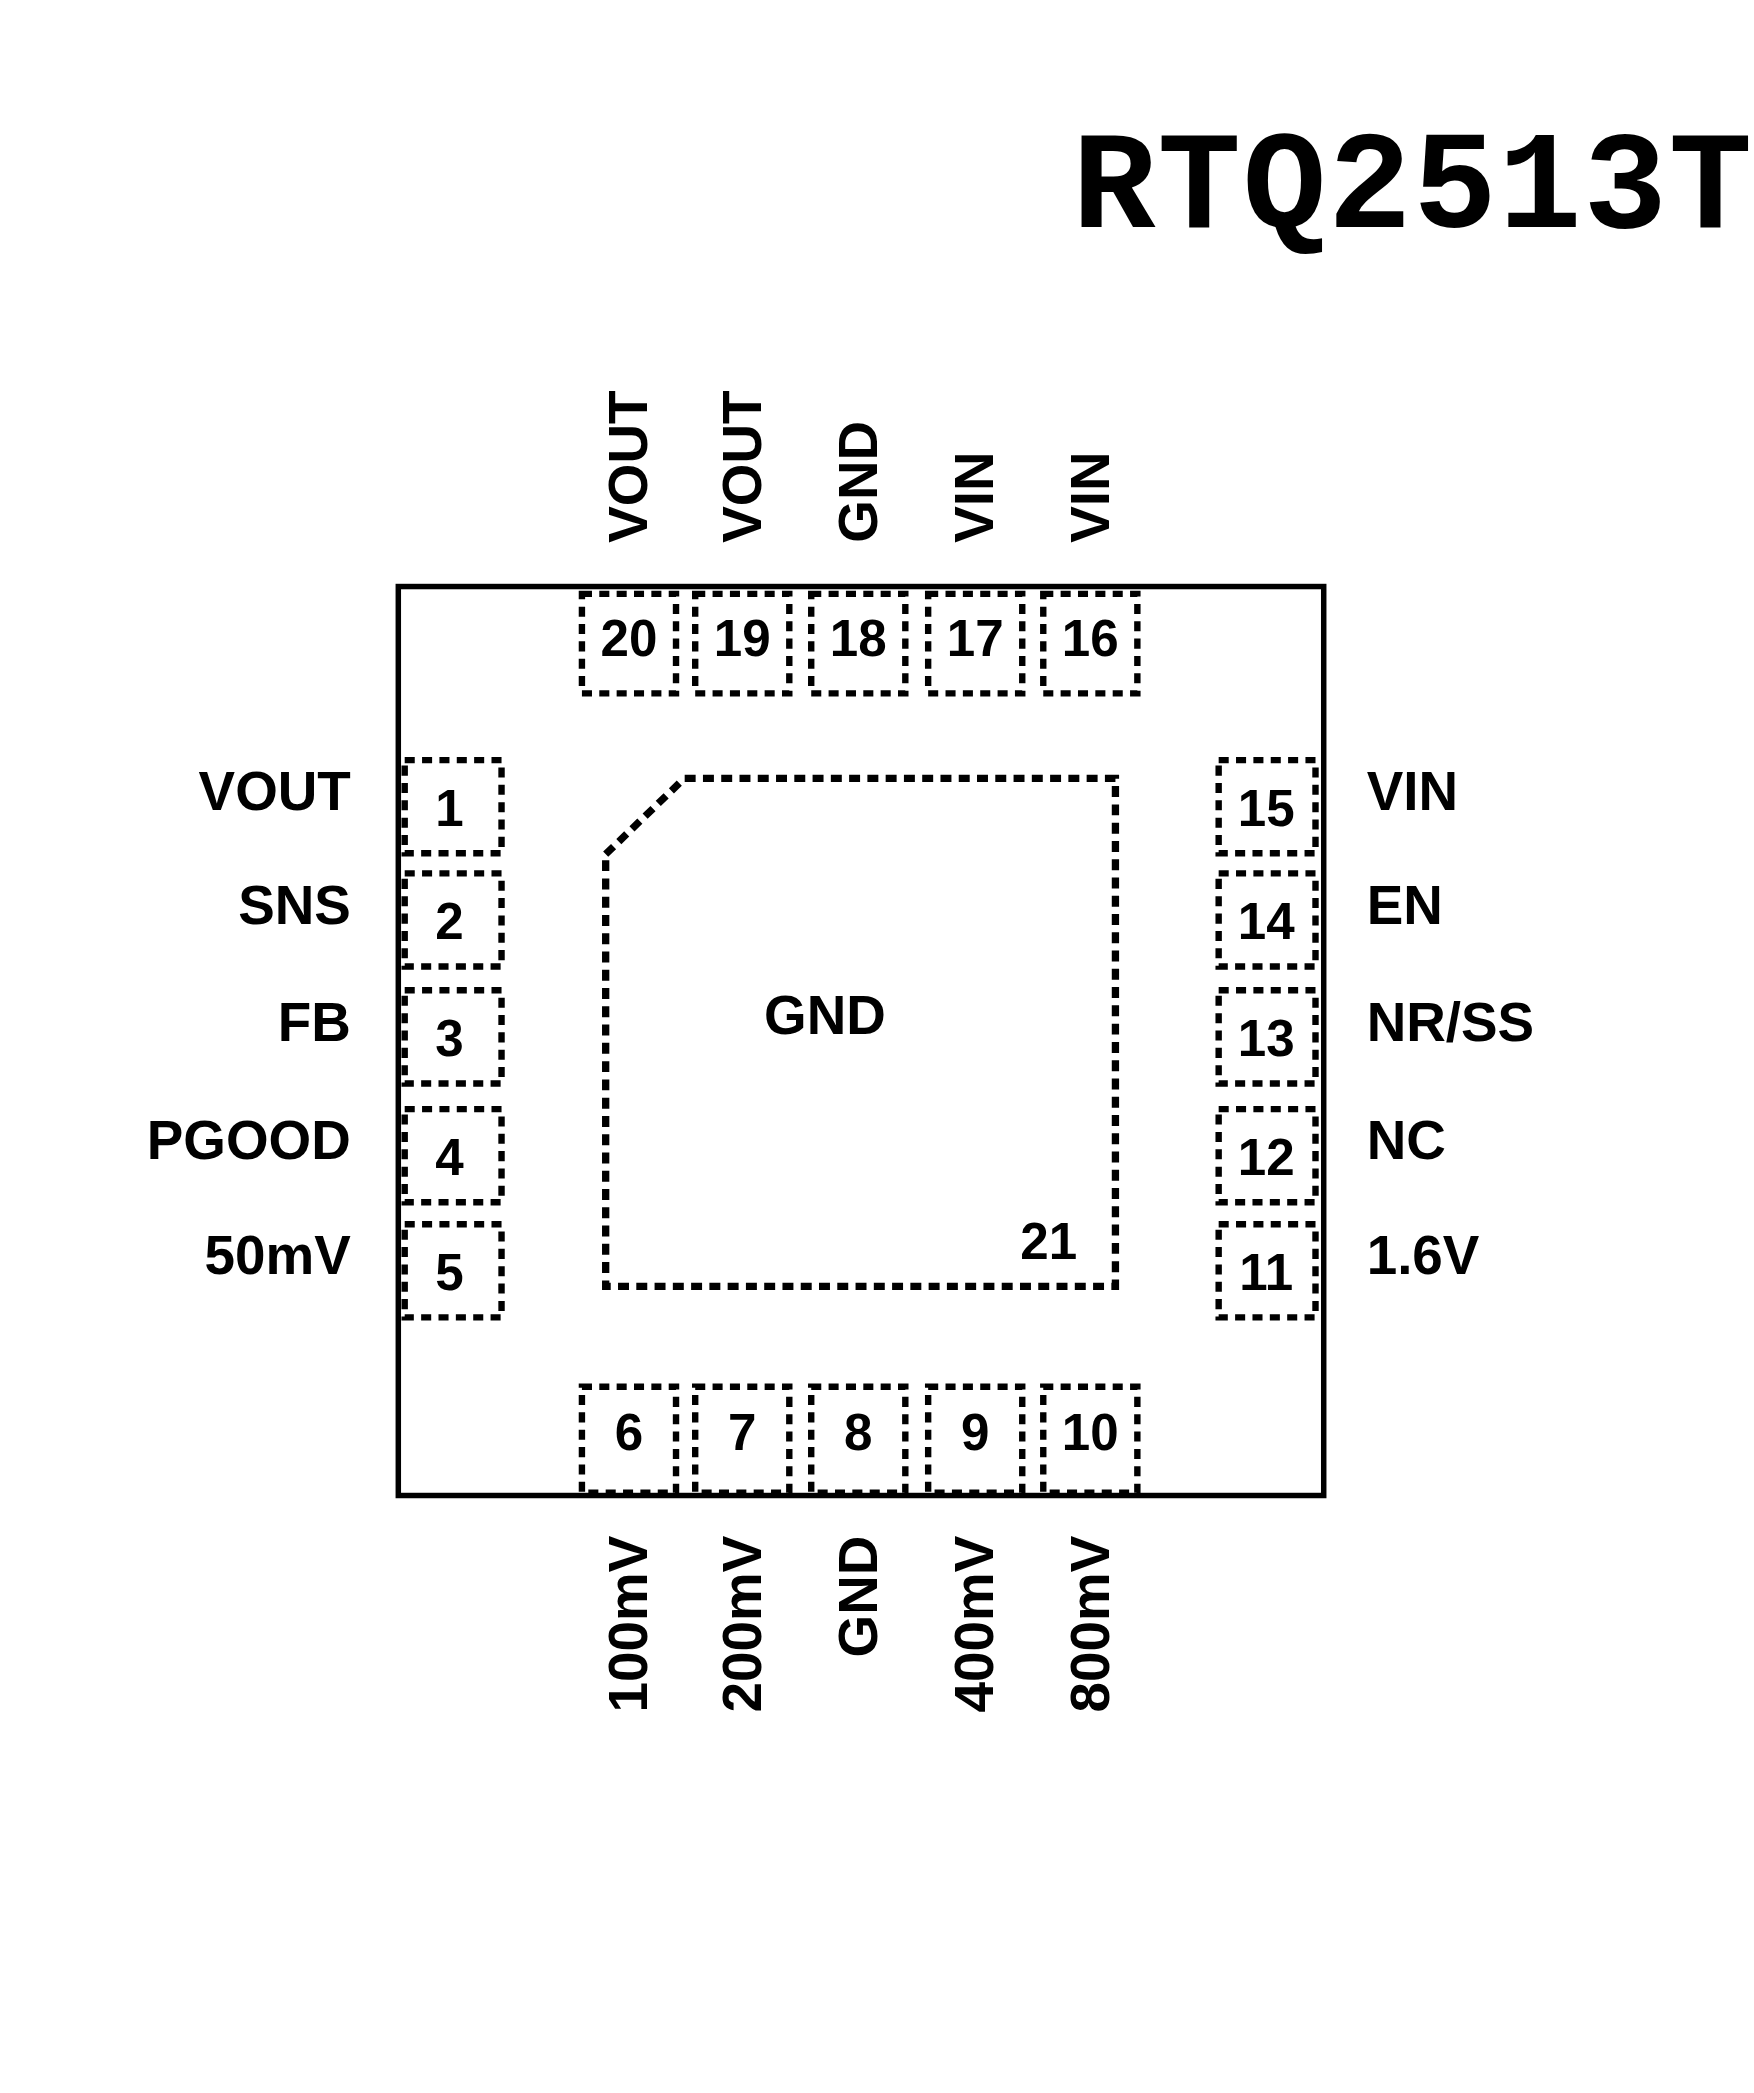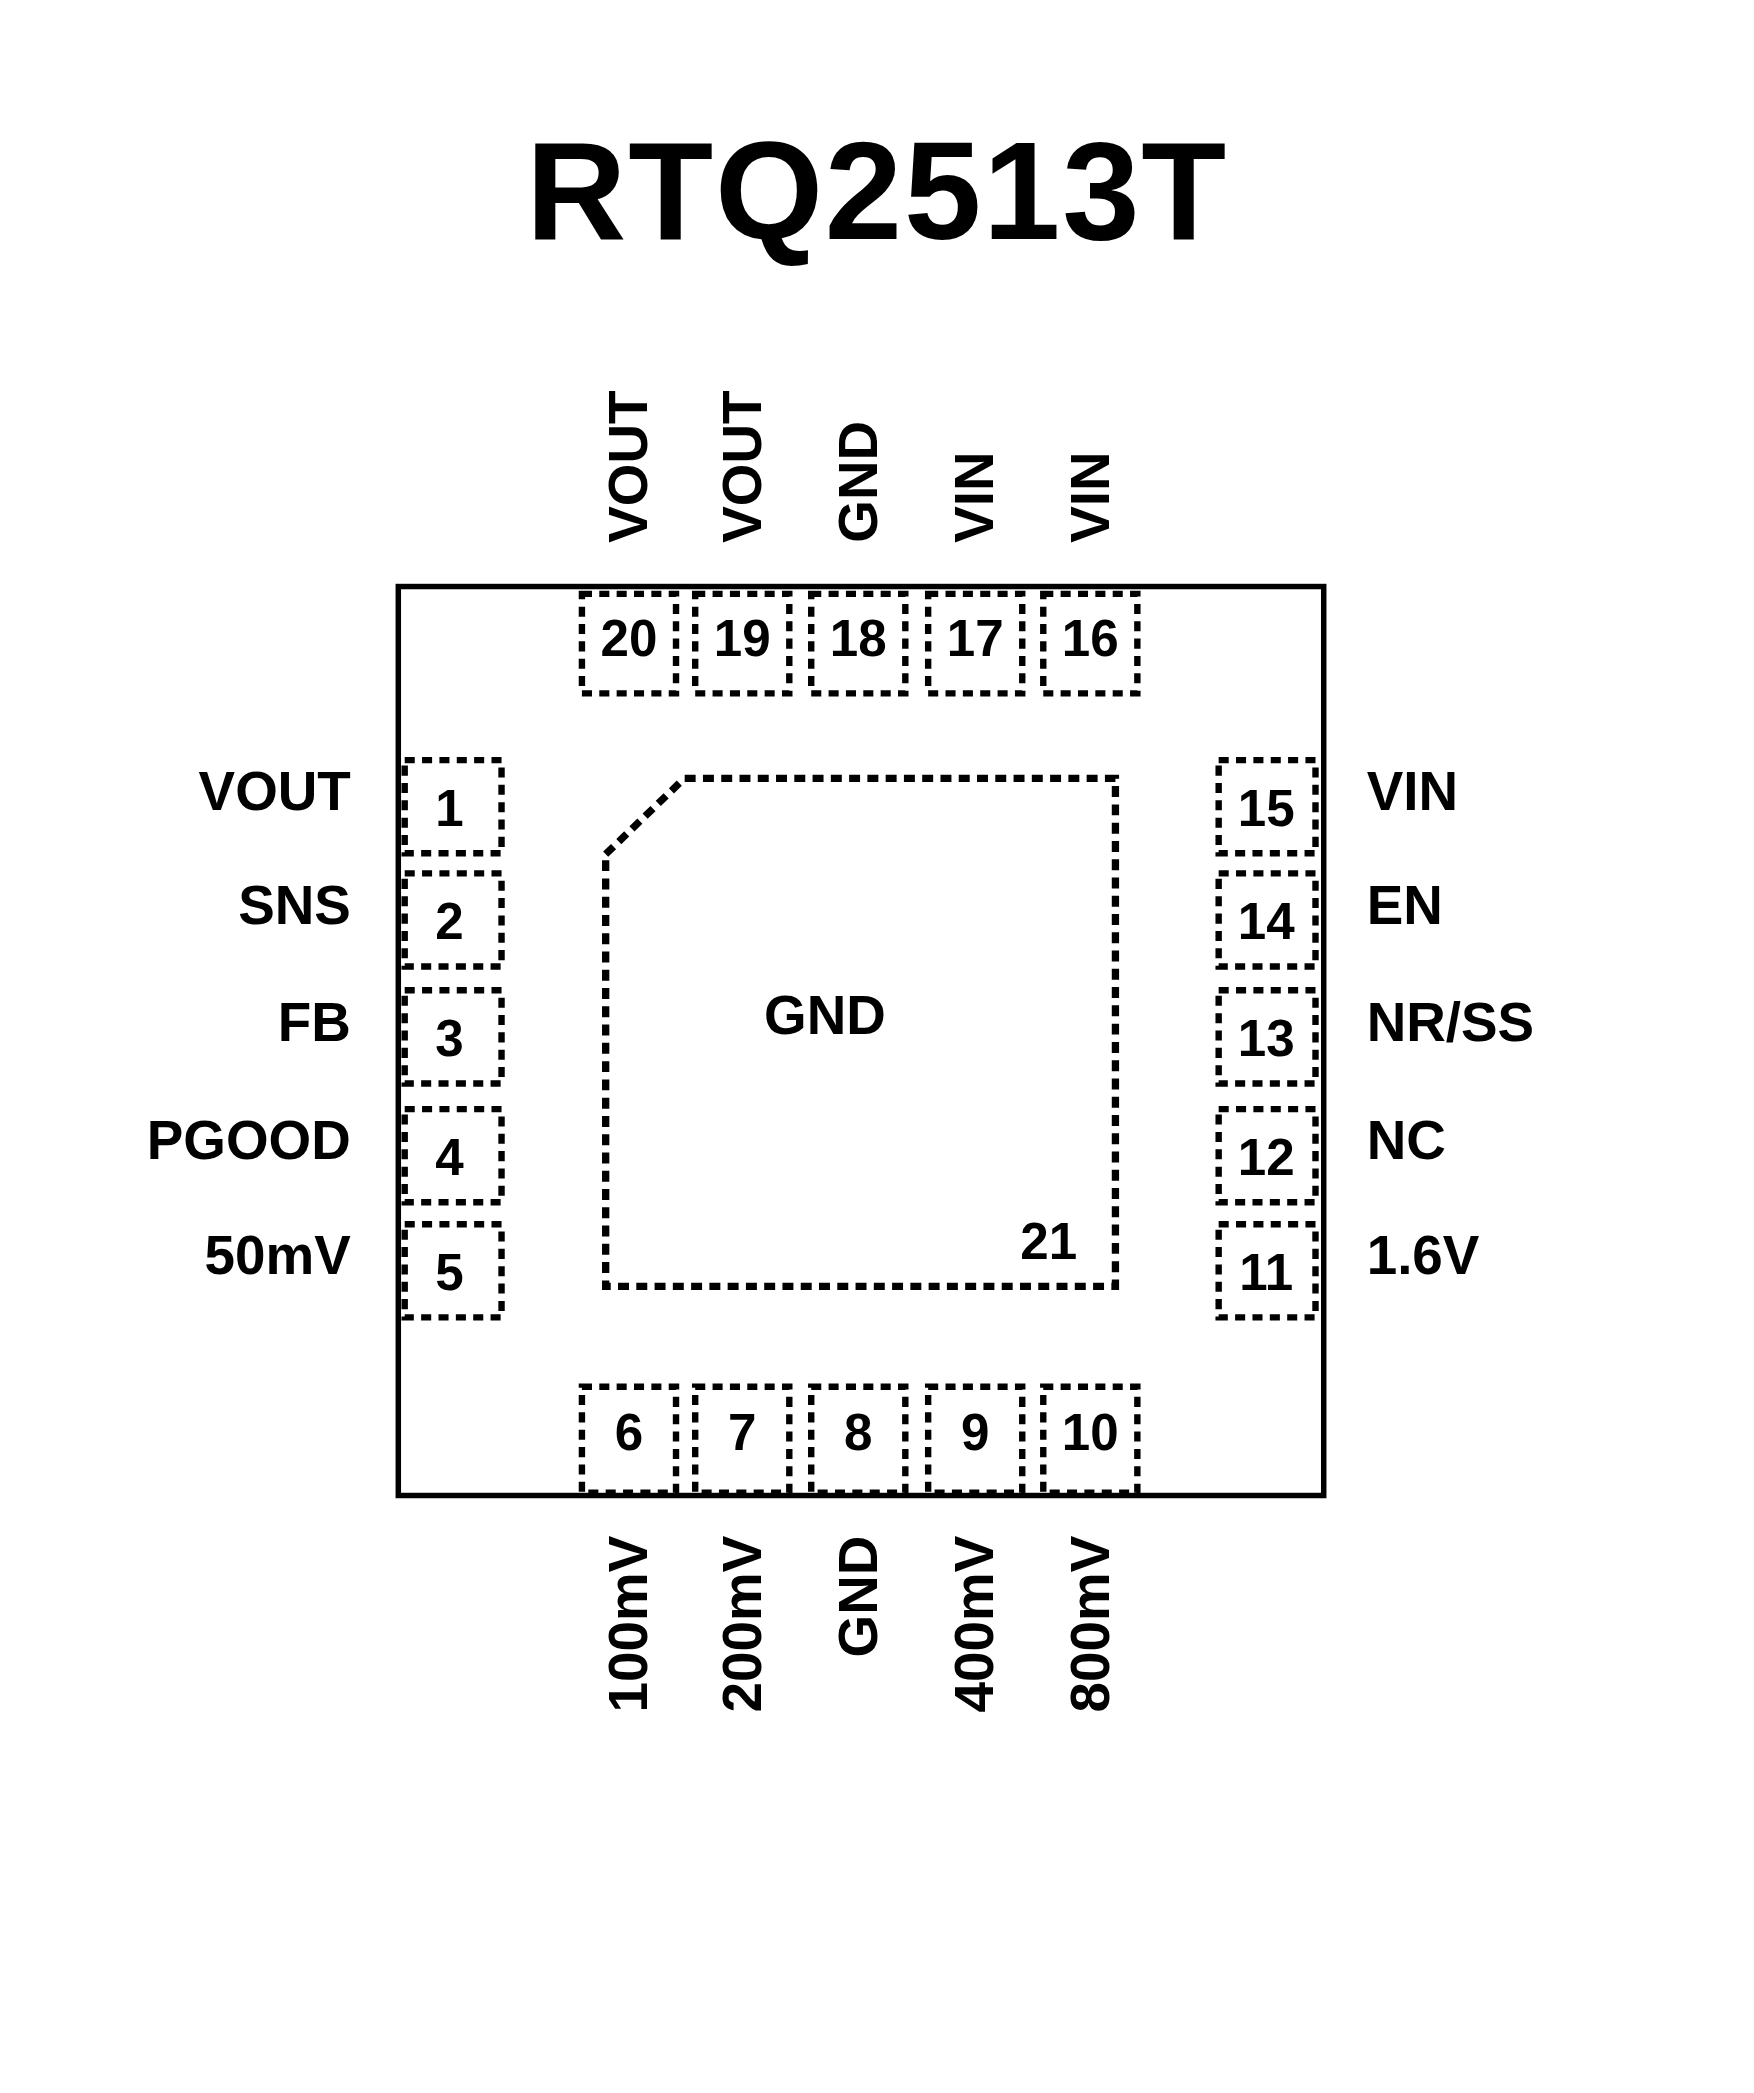--- a/index.html
+++ b/index.html
@@ -1,17 +1,17 @@
 <!DOCTYPE html>
 <html style="font-size:14.6px"><head>
 <meta charset="utf-8">
 <style>
   html, body { margin:0; padding:0; background:#ffffff; }
   body { width:1754px; height:2093px; position:relative; overflow:hidden; font-family:"Liberation Sans", sans-serif; }
-  #title { position:absolute; left:0; width:1754px; top:121px; text-align:center; font-family:Liberation Sans, sans-serif; font-weight:bold; font-size:139px; letter-spacing:1.8px; color:#000; line-height:1; }
+  #title { position:absolute; left:0; width:1754px; top:121px; text-align:right; font-family:Liberation Mono, monospace; font-weight:bold; font-size:139px; letter-spacing:1.8px; color:#000; line-height:1; }
   svg { position:absolute; left:0; top:0; }
   .lbl { font-family:"Liberation Sans", sans-serif; font-weight:bold; font-size:60px; fill:#000; }
   .num { font-family:"Liberation Sans", sans-serif; font-weight:bold; font-size:56px; fill:#000; }
 </style>
 </head>
 <body>
 
 <div id="title">RTQ2513T</div>
 
 <svg id="diagram" width="1754" height="2093" viewBox="0 0 1920 2291" xmlns="http://www.w3.org/2000/svg">

